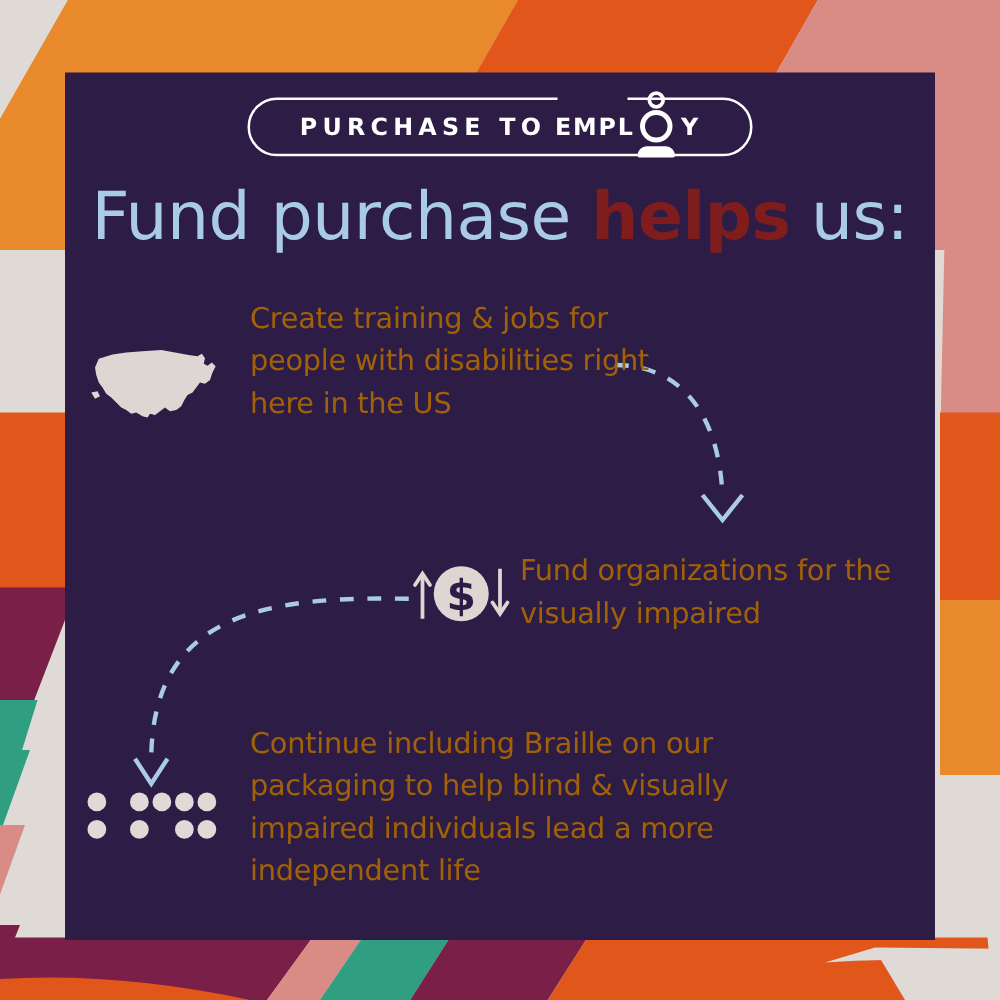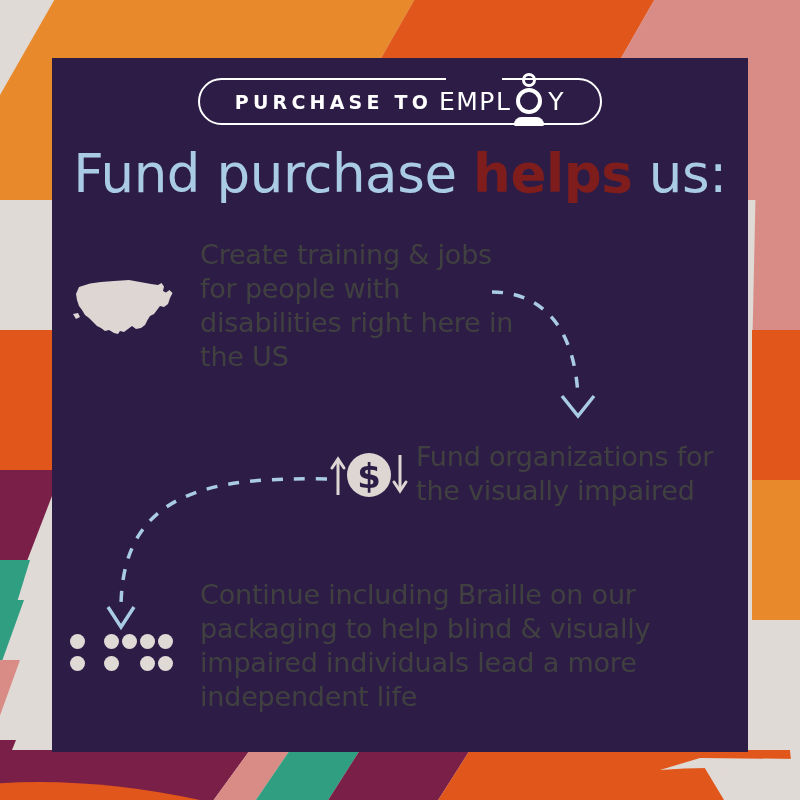--- a/index.html
+++ b/index.html
@@ -67,23 +67,23 @@
     justify-content: center;
     color: #ffffff;
     white-space: nowrap;
   }
   .logo-small {
     font-size: 19px;
     letter-spacing: 4.2px;
     font-weight: 600;
   }
   .logo-big {
-    font-size: 25px;
+    font-size: 19px;
     letter-spacing: 1.5px;
-    font-weight: 400;
+    font-weight: 700;
     margin-left: 7px;
   }
   
   #person-o {
     position: relative;
     display: inline-block;
     width: 33px;
     height: 29px;
     vertical-align: middle;
     margin: 0 1px;
@@ -135,22 +135,22 @@
     white-space: nowrap;
   }
   #headline .em {
     color: #7f1d1d;
     font-weight: 700;
   }
 
   
   .body-text {
     position: absolute;
-    color: #404040;
-    font-size: 27px;
+    color: #a16207;
+    font-size: 23px;
     line-height: 34px;
     letter-spacing: -0.2px;
   }
   #block1-text { left: 200px; top: 238px; width: 330px; }
   #block2-text { left: 416px; top: 440px; width: 320px; }
   #block3-text { left: 200px; top: 578px; width: 460px; }
 
   
   #us-map {
     position: absolute;

